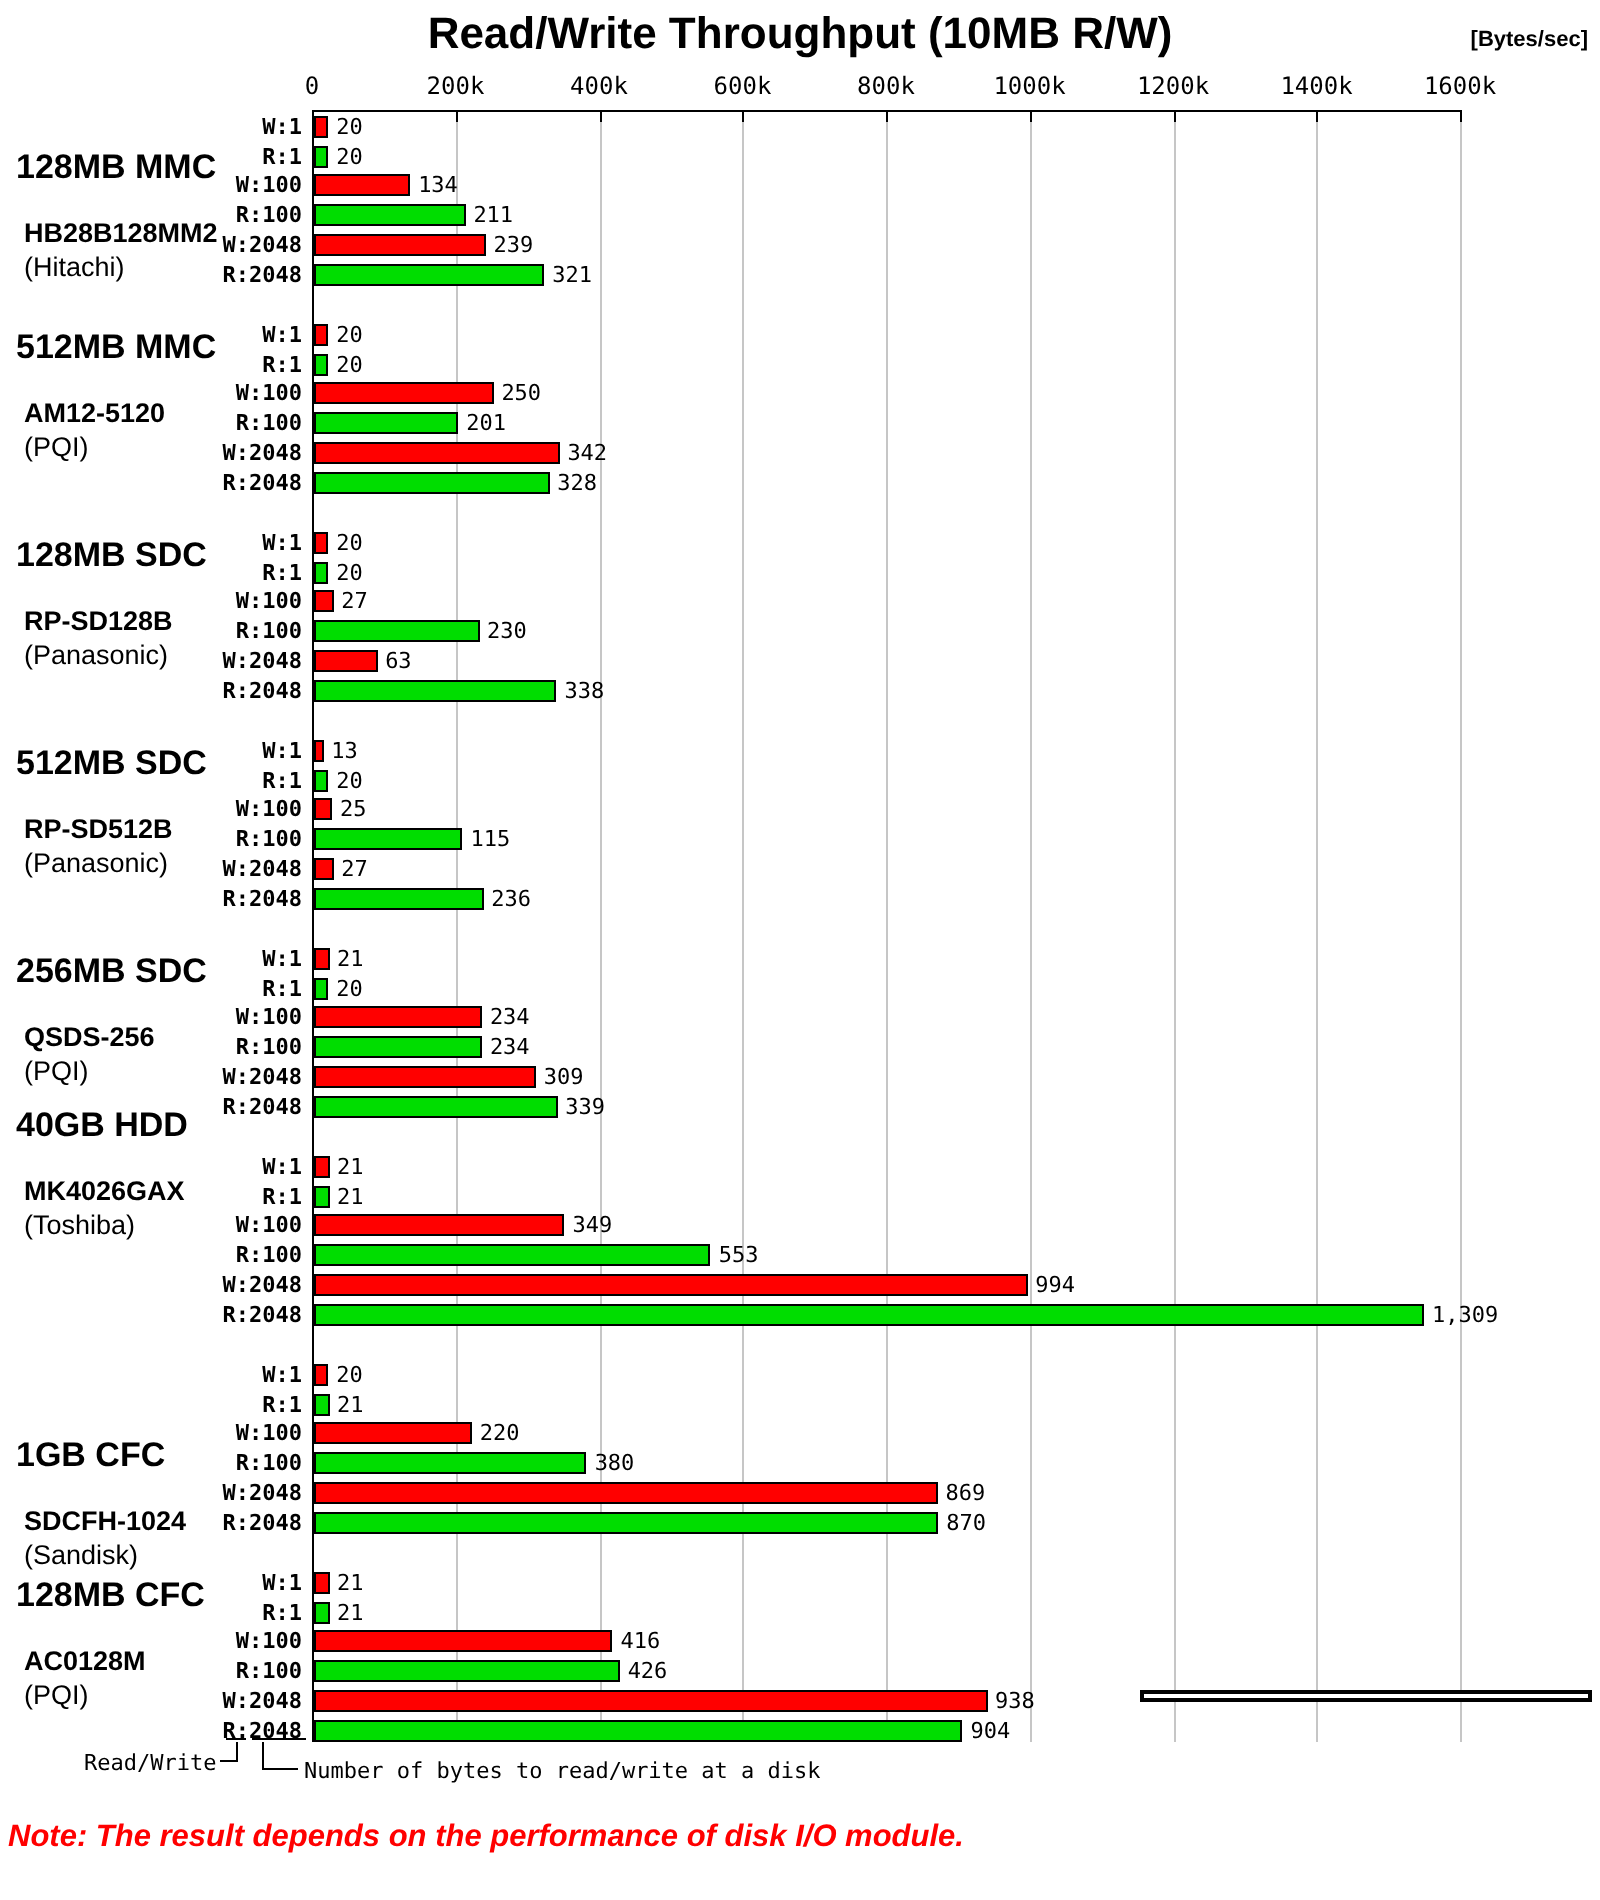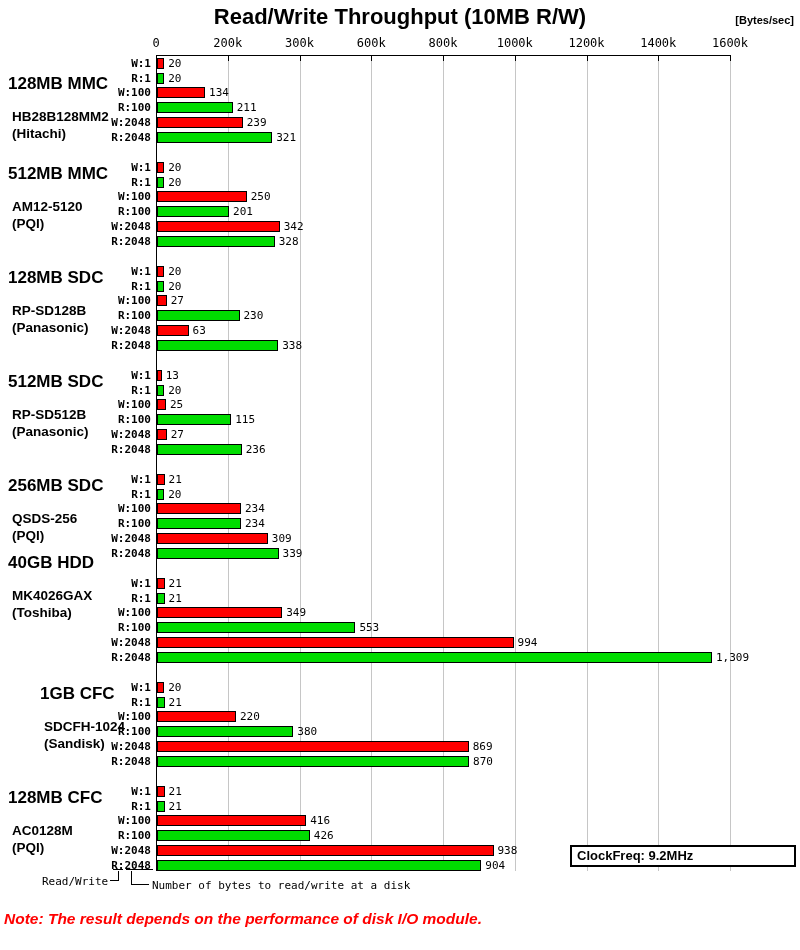--- a/index.html
+++ b/index.html
@@ -38,21 +38,21 @@
   }
   .bar { height:9px; border:1px solid #000; flex:none; }
   .bar-value {
     margin-left:4px; font-family:"DejaVu Sans Mono", monospace;
     font-size:11px; line-height:11px; color:#000; white-space:nowrap;
   }
   #device-labels { position:absolute; left:8px; top:55px; width:146px; height:815px; }
   .device-block { position:absolute; left:0; width:146px; }
   .device-name { font-size:17px; line-height:19px; font-weight:bold; color:#000; white-space:nowrap; }
   .device-model { margin-top:16px; margin-left:4px; font-size:13.5px; line-height:16px; font-weight:bold; white-space:nowrap; }
-  .device-vendor { margin-top:1px; margin-left:4px; font-size:13.5px; line-height:16px; font-weight:bold; white-space:nowrap; }
+  .device-vendor { margin-top:1px; margin-left:4px; font-size:13.5px; line-height:16px; font-weight:normal; white-space:nowrap; }
   .callout-line { position:absolute; }
   #underline-rw   { left:113px; top:869px; width:10px; height:1px; background:#000; }
   #underline-bytes{ left:126px; top:869px; width:27px; height:1px; background:#000; }
   #elbow-rw    { left:110px; top:871px; width:8px;  height:9px;  border-right:1px solid #000; border-bottom:1px solid #000; }
   #elbow-bytes { left:131px; top:871px; width:17px; height:13px; border-left:1px solid #000; border-bottom:1px solid #000; }
   #legend-read-write {
     position:absolute; left:42px; top:875px;
     font-family:"DejaVu Sans Mono", monospace; font-size:11px; color:#000;
   }
   #legend-bytes {
@@ -73,21 +73,21 @@
 <body>
 
 <div id="page">
 
   <div id="chart-title">Read/Write Throughput (10MB R/W)</div>
   <div id="unit-label">[Bytes/sec]</div>
 
   <div id="axis-row">
       <span class="axis-tick-label" style="left: 0%;">0</span>
       <span class="axis-tick-label" style="left: 12.5%;">200k</span>
-      <span class="axis-tick-label" style="left: 25%;">300k</span>
+      <span class="axis-tick-label" style="left: 25%;">400k</span>
       <span class="axis-tick-label" style="left: 37.5%;">600k</span>
       <span class="axis-tick-label" style="left: 50%;">800k</span>
       <span class="axis-tick-label" style="left: 62.5%;">1000k</span>
       <span class="axis-tick-label" style="left: 75%;">1200k</span>
       <span class="axis-tick-label" style="left: 87.5%;">1400k</span>
       <span class="axis-tick-label" style="left: 100%;">1600k</span>
     </div>
 
   <div id="device-labels">
       <div class="device-block" style="top: 19px;">
@@ -113,21 +113,21 @@
       <div class="device-block" style="top: 421px;">
         <div class="device-name">256MB SDC</div>
         <div class="device-model">QSDS-256</div>
         <div class="device-vendor">(PQI)</div>
       </div>
       <div class="device-block" style="top: 498px;">
         <div class="device-name">40GB HDD</div>
         <div class="device-model">MK4026GAX</div>
         <div class="device-vendor">(Toshiba)</div>
       </div>
-      <div class="device-block" style="top: 629px; margin-left: 32px;">
+      <div class="device-block" style="top: 663px;">
         <div class="device-name">1GB CFC</div>
         <div class="device-model">SDCFH-1024</div>
         <div class="device-vendor">(Sandisk)</div>
       </div>
       <div class="device-block" style="top: 733px;">
         <div class="device-name">128MB CFC</div>
         <div class="device-model">AC0128M</div>
         <div class="device-vendor">(PQI)</div>
       </div>
     </div>
@@ -392,18 +392,17 @@
     </div>
 
   <div id="underline-rw" class="callout-line"></div>
   <div id="underline-bytes" class="callout-line"></div>
   <div id="elbow-rw" class="callout-line"></div>
   <div id="elbow-bytes" class="callout-line"></div>
   <div id="legend-read-write">Read/Write</div>
   <div id="legend-bytes">Number of bytes to read/write at a disk</div>
 
   <div id="info-box">
-    <div class="info-line">ClockFreq: 9.2MHz</div>
   </div>
 
   <div id="note-text">Note: The result depends on the performance of disk I/O module.</div>
 
 </div>
 
 </body></html>

